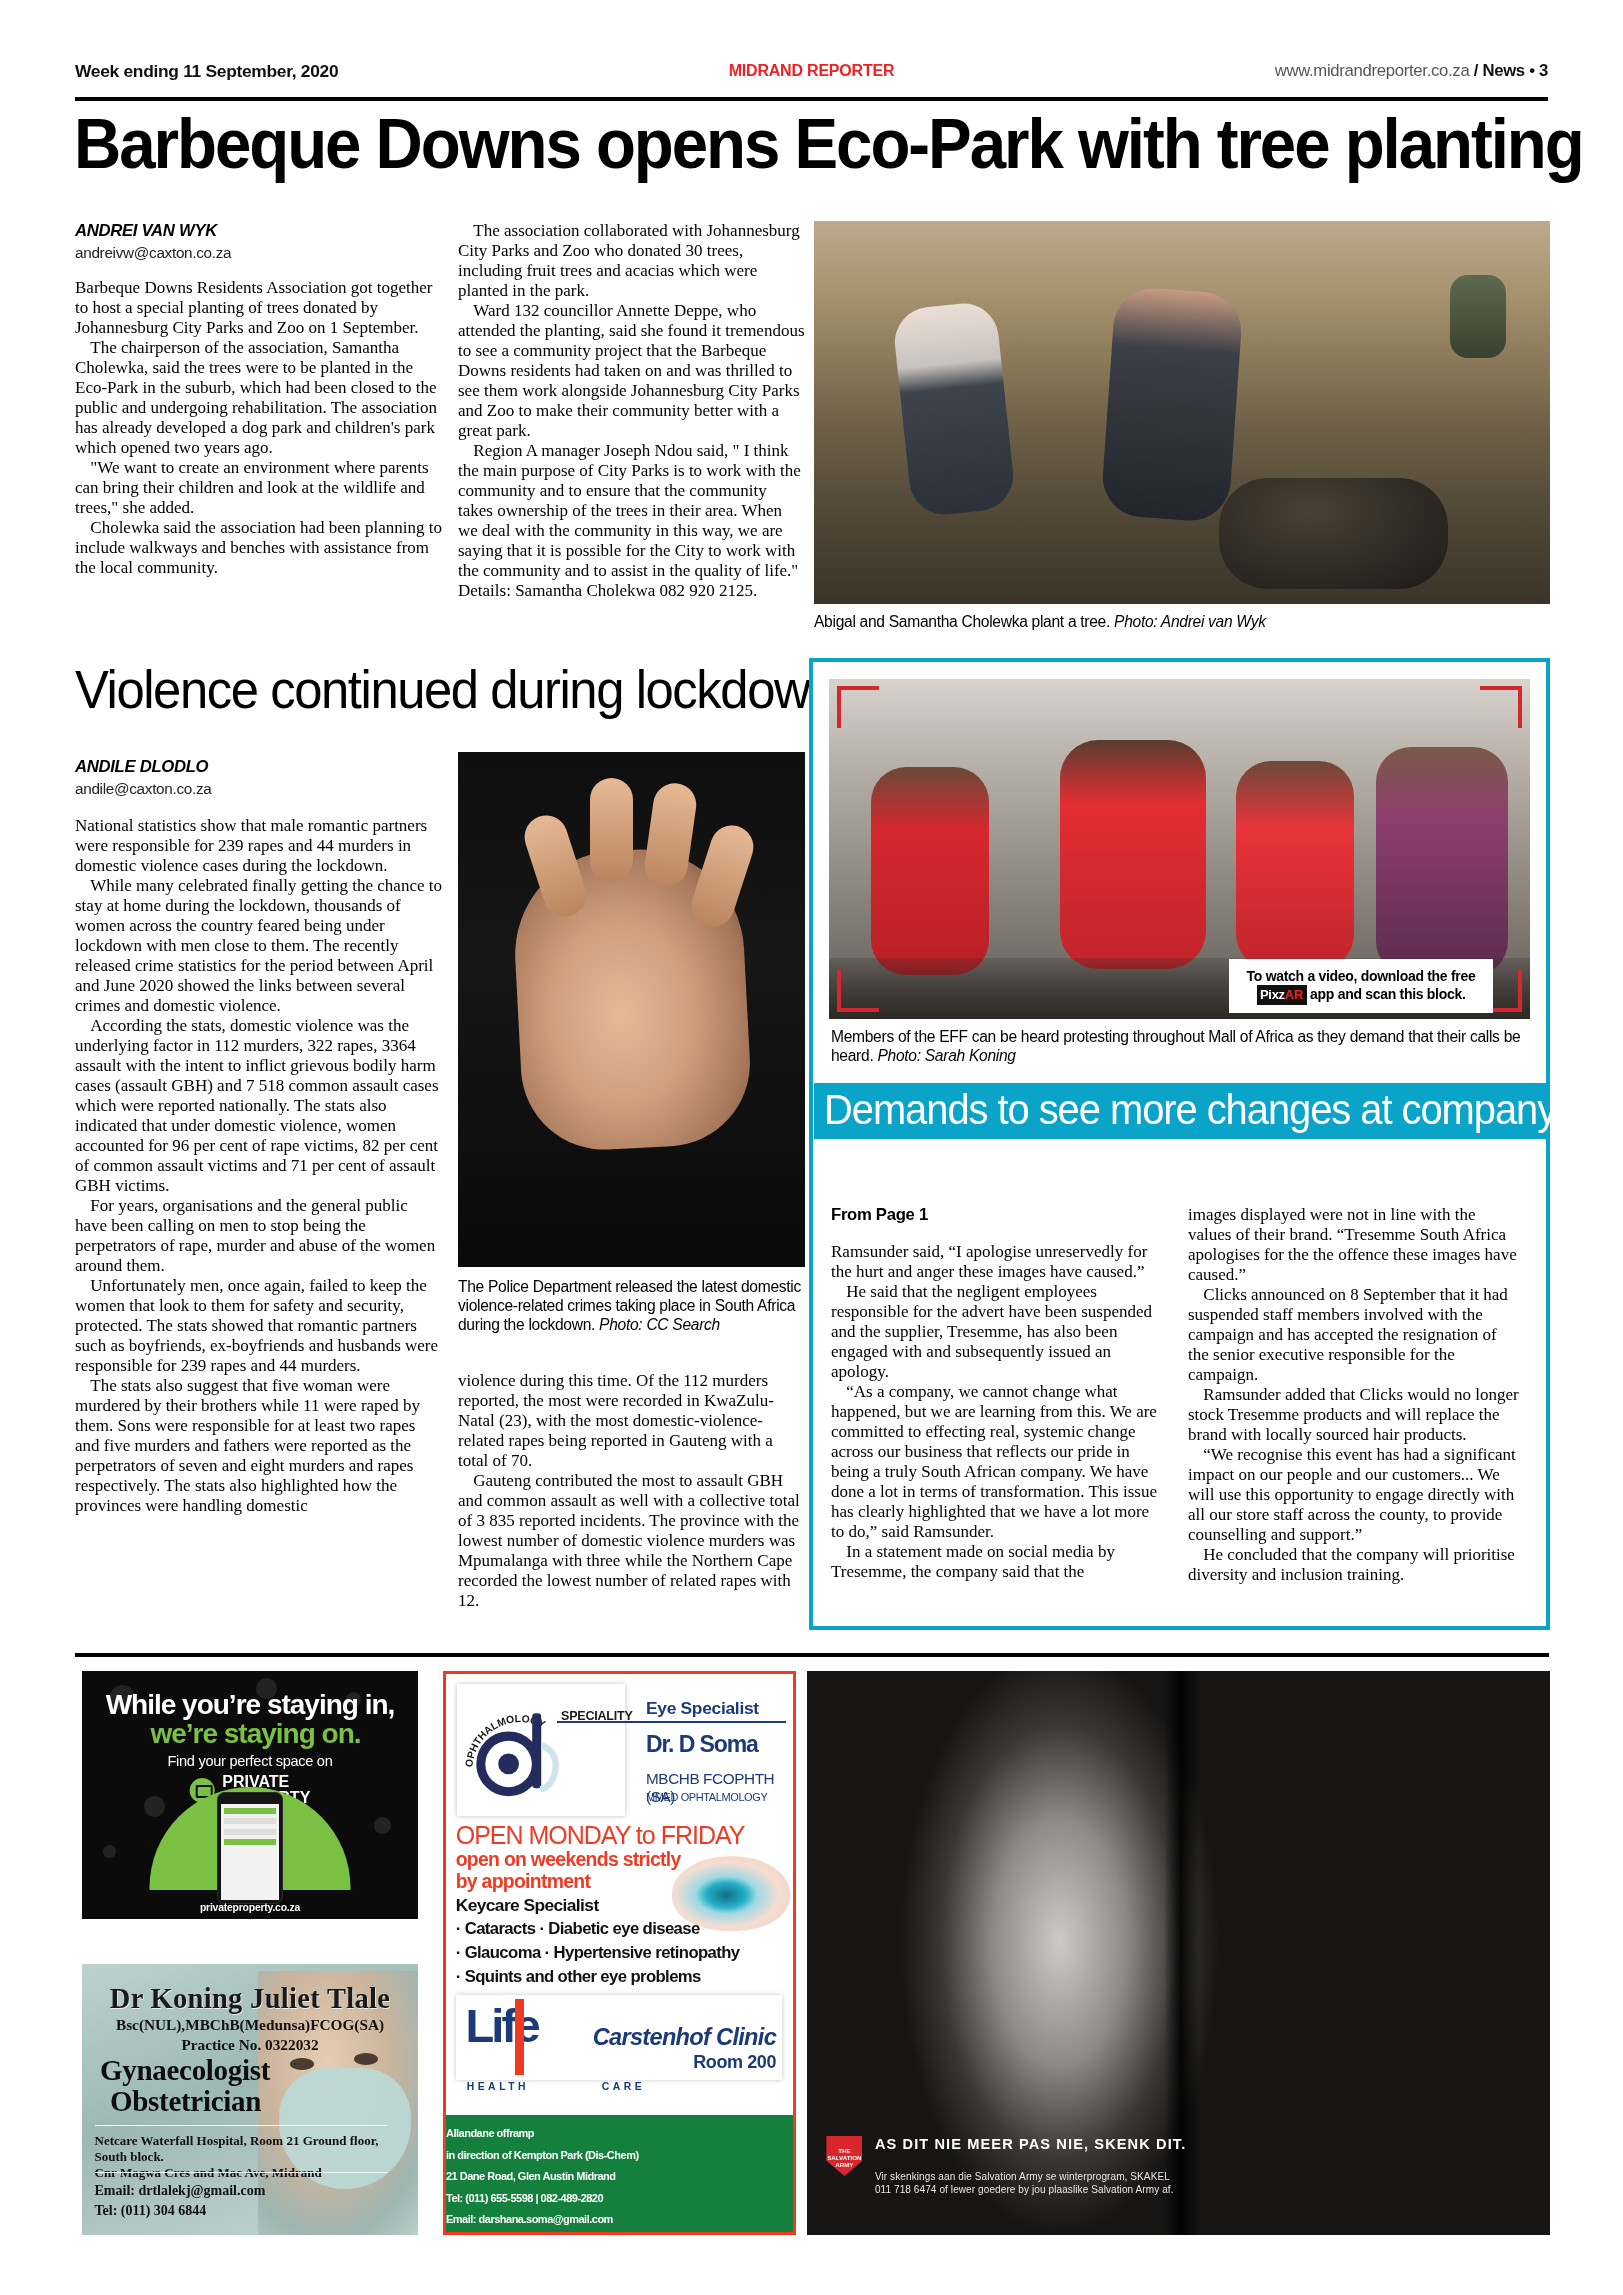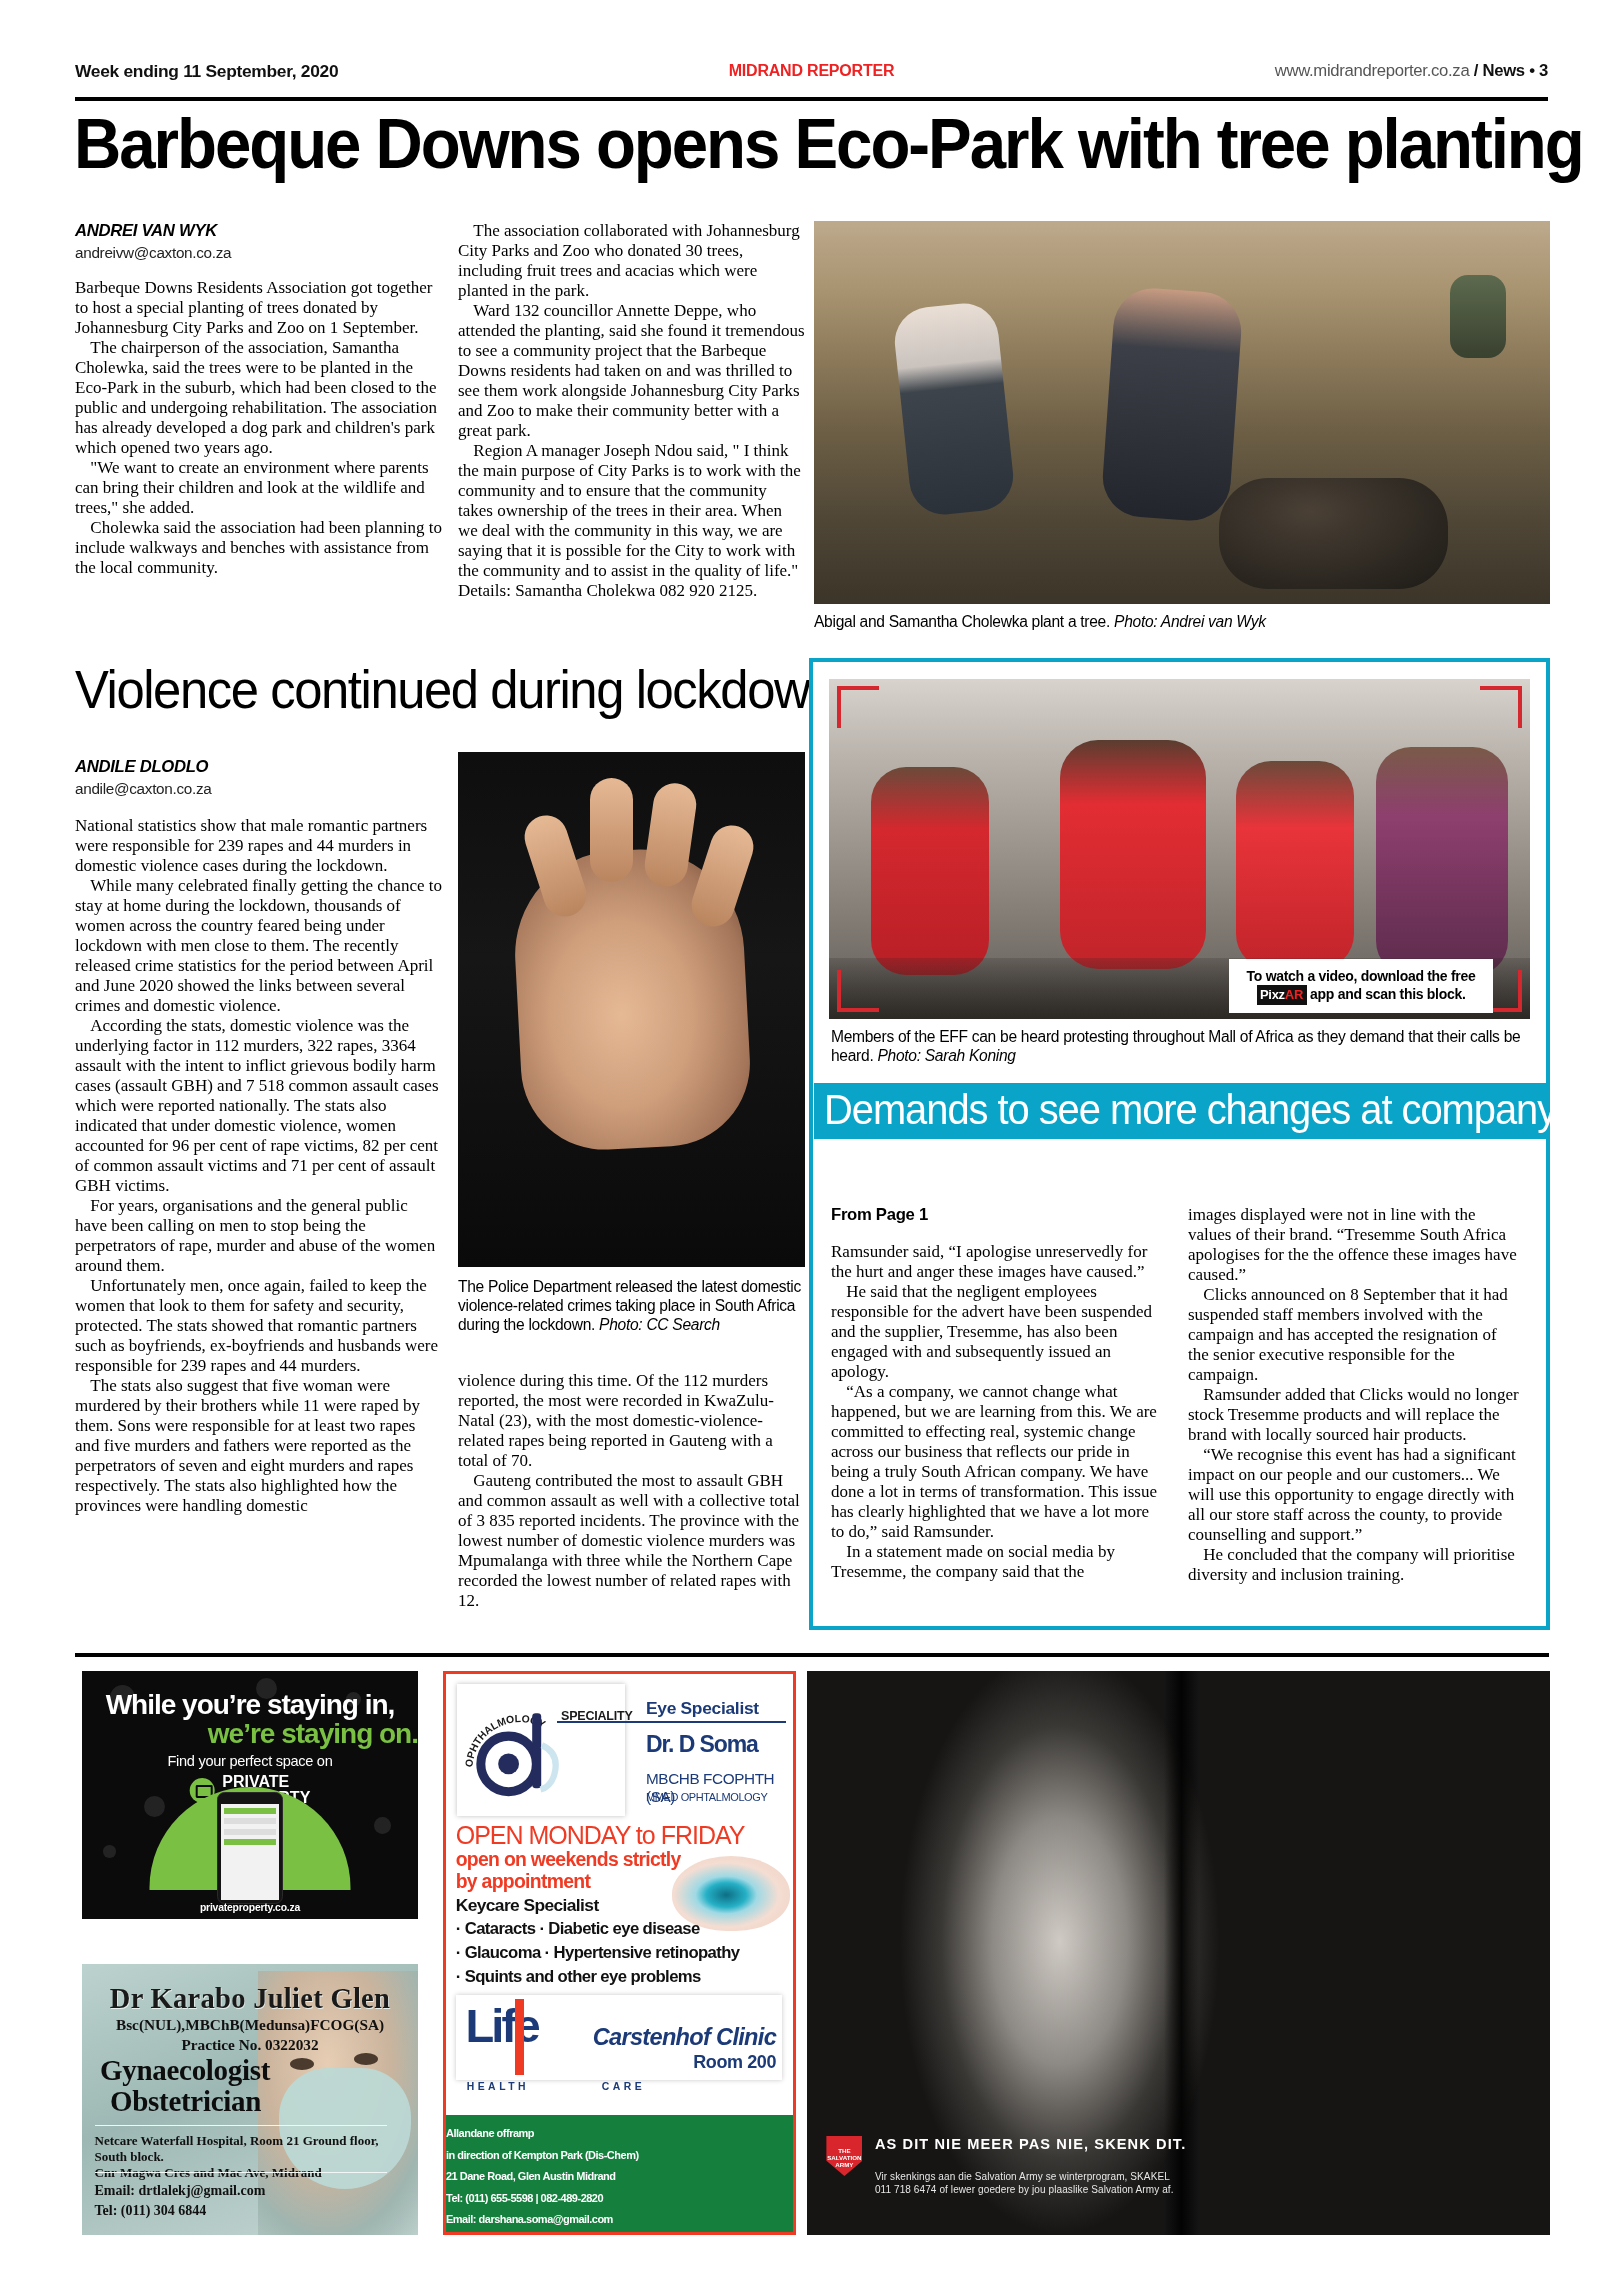--- a/index.html
+++ b/index.html
@@ -83,21 +83,21 @@
   
   .addiv{position:absolute;left:75px;top:1653px;width:1474px;height:3.5px;background:#000;}
 
   
   .ppad{position:absolute;left:82px;top:1671px;width:336px;height:248px;background:#0b0b0b;
         overflow:hidden;}
   .pp-dots i{position:absolute;border-radius:50%;background:#232323;display:block;}
   .pp-h1{position:absolute;left:0;right:0;top:18px;text-align:center;color:#fff;
          font-family:"Liberation Sans",sans-serif;font-weight:bold;font-size:28px;
          letter-spacing:-1px;}
-  .pp-h2{position:absolute;left:11px;right:0;top:47px;text-align:right;color:#7ac143;
+  .pp-h2{position:absolute;left:11px;right:0;top:47px;text-align:center;color:#7ac143;
          font-family:"Liberation Sans",sans-serif;font-weight:bold;font-size:28px;
          letter-spacing:-1px;}
   .pp-sub{position:absolute;left:0;right:0;top:82px;text-align:center;color:#fff;
           font-family:"Liberation Sans",sans-serif;font-size:14.6px;letter-spacing:-0.3px;}
   .pp-logo{position:absolute;left:50%;top:103px;transform:translateX(-50%);
            display:flex;align-items:center;gap:7.6px;}
   .pp-mark{width:25px;height:25px;border-radius:50%;background:#7ac143;position:relative;}
   .pp-mark:after{content:"";position:absolute;left:6.2px;top:7.6px;width:12.5px;height:9px;
                  border:2.1px solid #0b0b0b;border-radius:1.4px;}
   .pp-name{color:#fff;font-family:"Liberation Sans",sans-serif;font-weight:bold;
@@ -396,21 +396,21 @@
       </div>
     </div>
     <div class="pp-url">privateproperty.co.za</div>
   </div>
 
   <div class="tlale">
     <div class="tl-face"></div>
     <div class="tl-mask"></div>
     <div class="tl-eye" style="right:104px;top:94px;"></div>
     <div class="tl-eye" style="right:40px;top:89px;"></div>
-    <div class="tl-name">Dr Karabo Juliet Glen</div>
+    <div class="tl-name">Dr Koning Juliet Tlale</div>
     <div class="tl-q">Bsc(NUL),MBChB(Medunsa)FCOG(SA)</div>
     <div class="tl-pr">Practice No. 0322032</div>
     <div class="tl-s1">Gynaecologist</div>
     <div class="tl-s2">Obstetrician</div>
     <div class="tl-rule" style="top:161px;"></div>
     <div class="tl-addr">
       <div>Netcare Waterfall Hospital, Room 21 Ground floor, South block.</div>
       <div>Cnr Magwa Cres and Mac Ave, Midrand</div>
     </div>
     <div class="tl-rule" style="top:208px;"></div>

